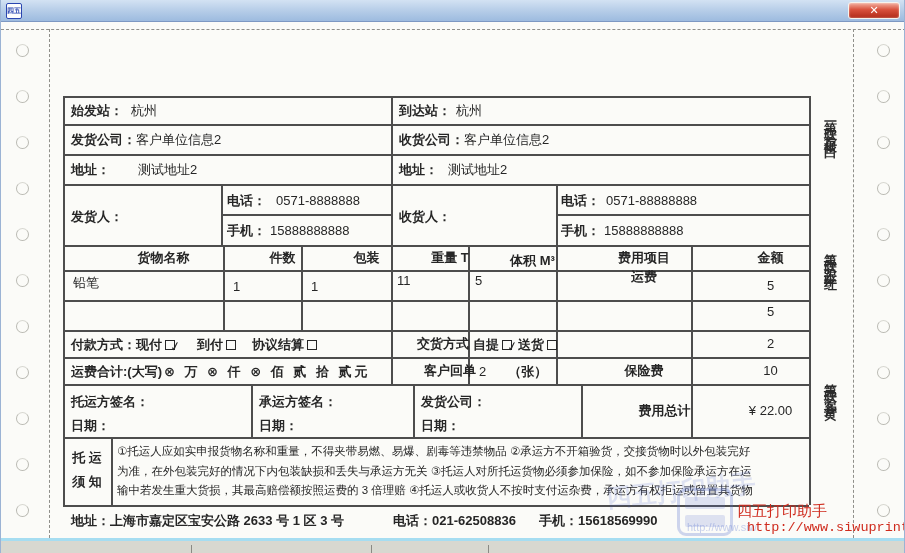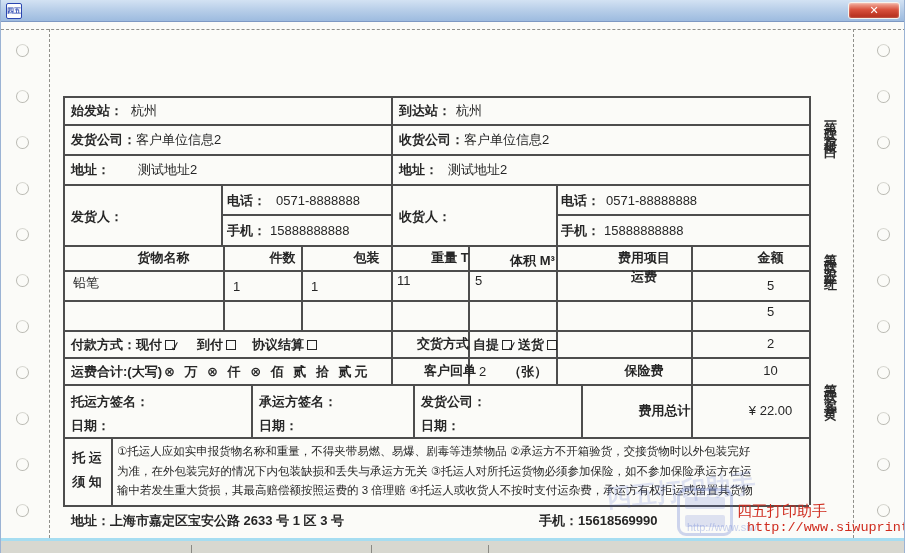--- a/index.html
+++ b/index.html
@@ -157,20 +157,23 @@
       <div>须 知</div>
     </div>
     <div id="notice-text">
       <div>①托运人应如实申报货物名称和重量，不得夹带易燃、易爆、剧毒等违禁物品  ②承运方不开箱验货，交接货物时以外包装完好</div>
       <div>为准，在外包装完好的情况下内包装缺损和丢失与承运方无关  ③托运人对所托运货物必须参加保险，如不参加保险承运方在运</div>
       <div>输中若发生重大货损，其最高赔偿额按照运费的 3 倍理赔  ④托运人或收货人不按时支付运杂费，承运方有权拒运或留置其货物</div>
     </div>
 
     <div class="cell" style="left:70px;top:490px">
       <span class="lbl">地址：</span><span class="lbl">上海市嘉定区宝安公路 2633 号 1 区 3 号</span>
+    </div>
+    <div class="cell" style="left:392px;top:490px">
+      <span class="lbl">电话：</span><span class="lbl">021-62508836</span>
     </div>
     <div class="cell" style="left:538px;top:490px">
       <span class="lbl">手机：</span><span class="lbl">15618569990</span>
     </div>
 
     <div class="copy" style="top:89px">第一联 存根（白）</div>
     <div class="copy" style="top:221px">第二联 跟车（红）</div>
     <div class="copy" style="top:351px">第三联 客户（黄）</div>
 
     <div class="wm-blue" style="left:605px;top:452px;font-size:25px;font-weight:bold;transform:rotate(-6deg);color:rgba(74,102,205,0.16)">四五打印助手</div>

